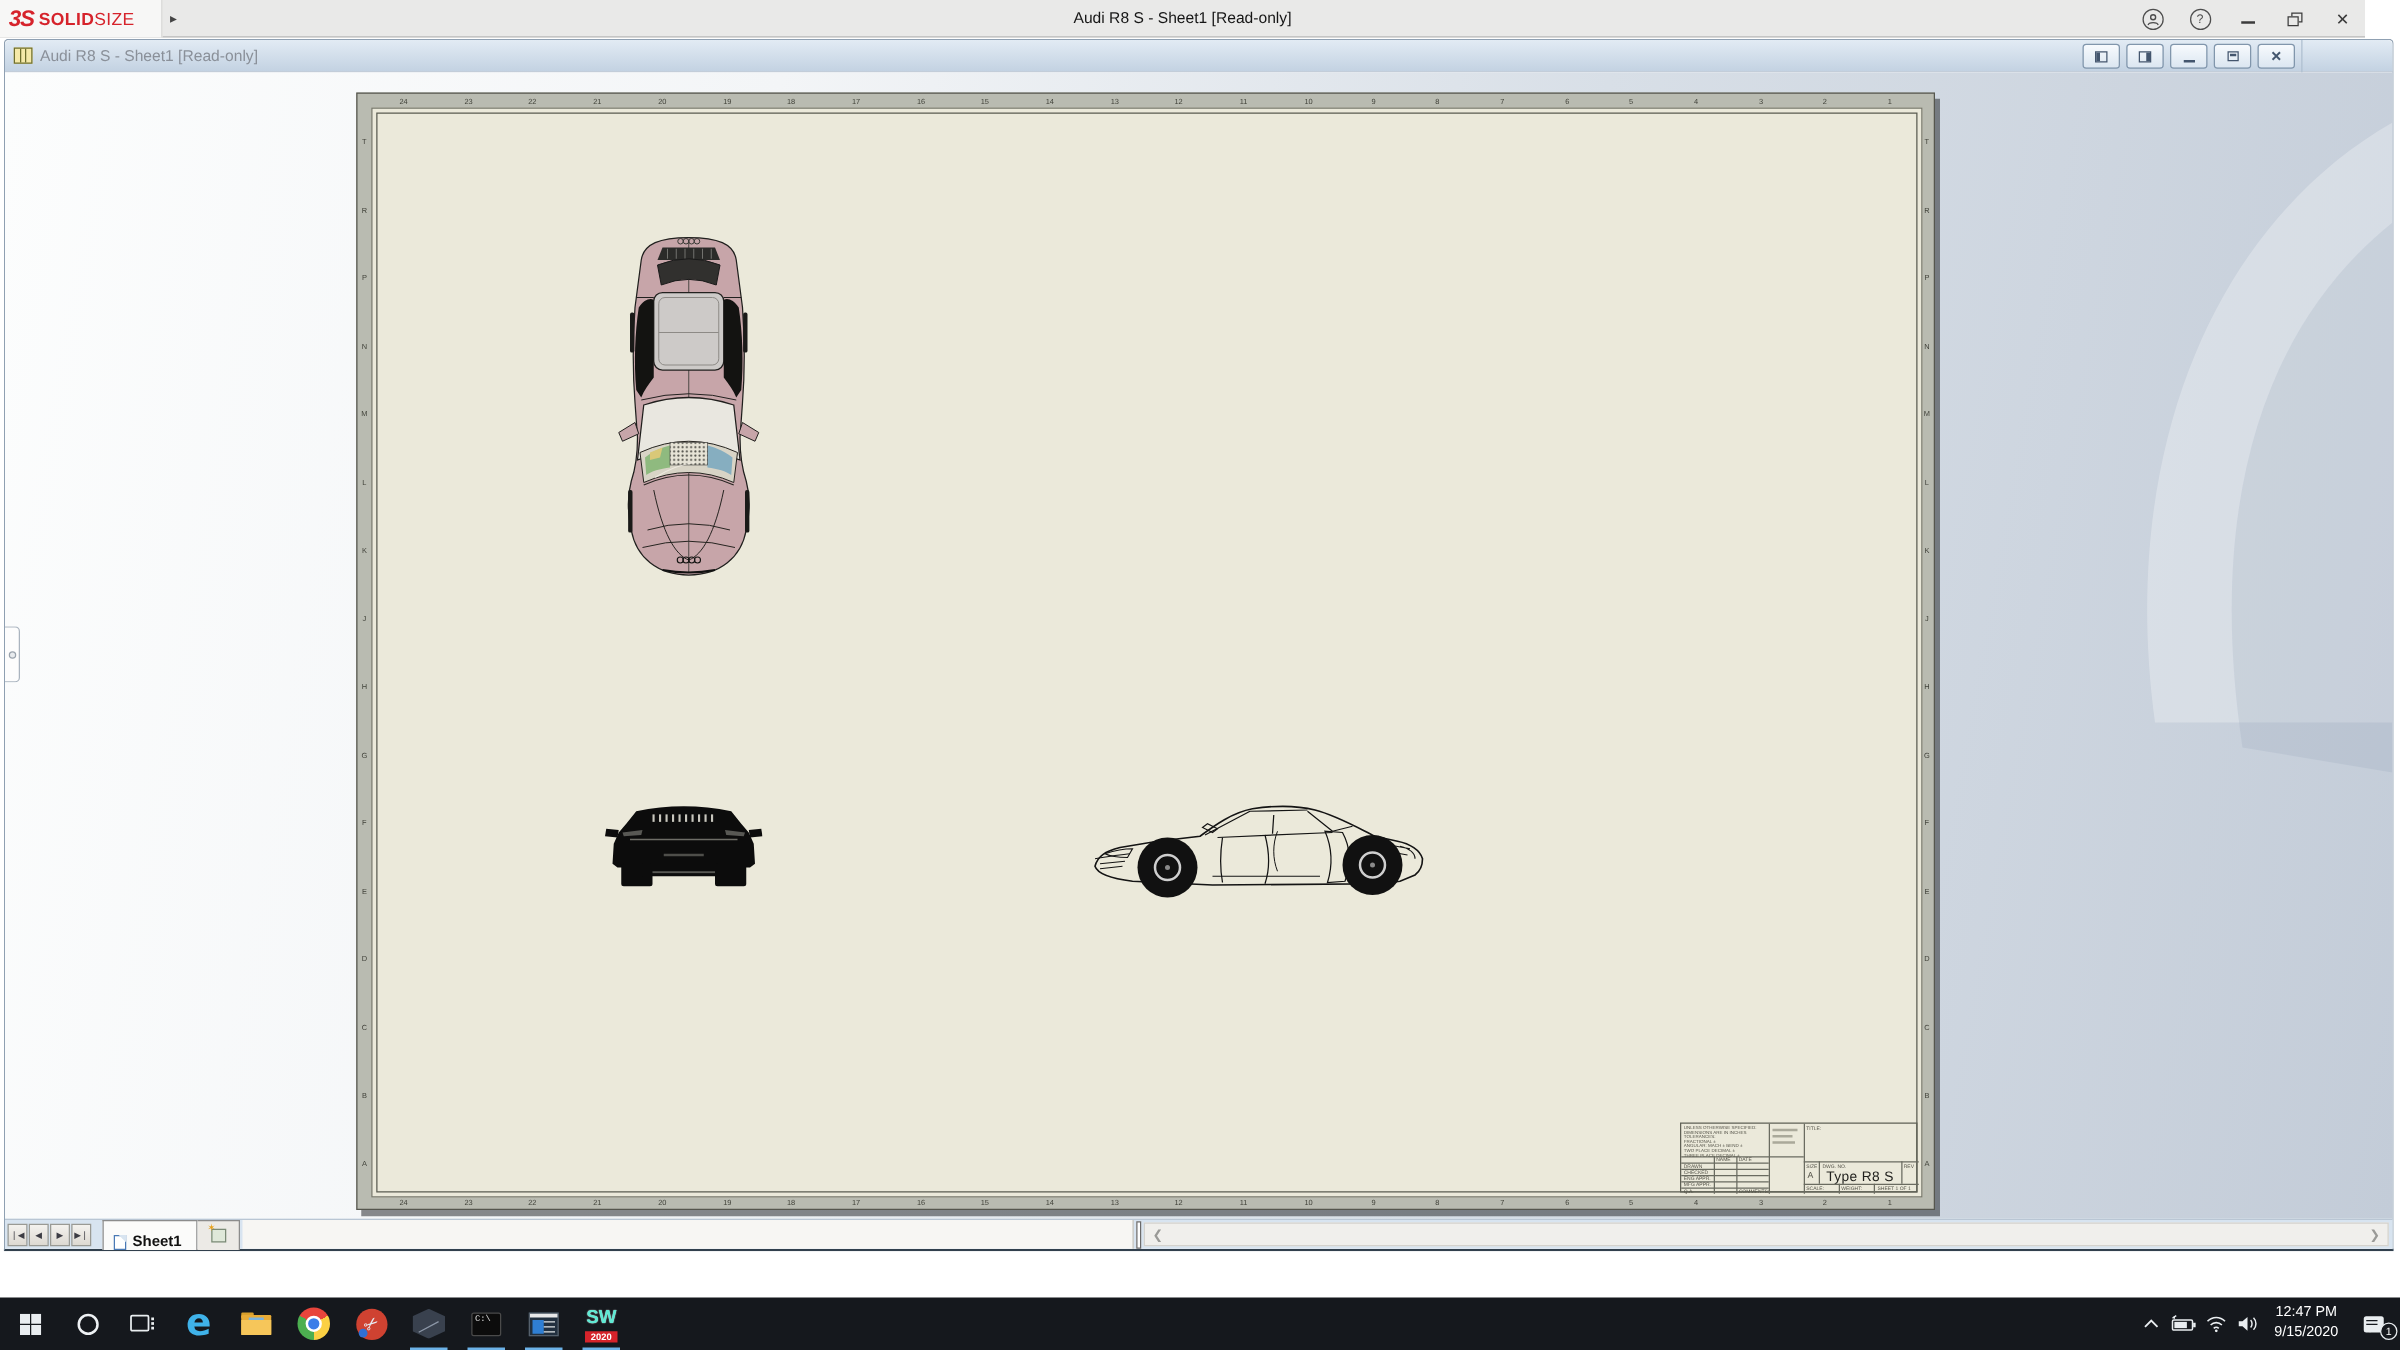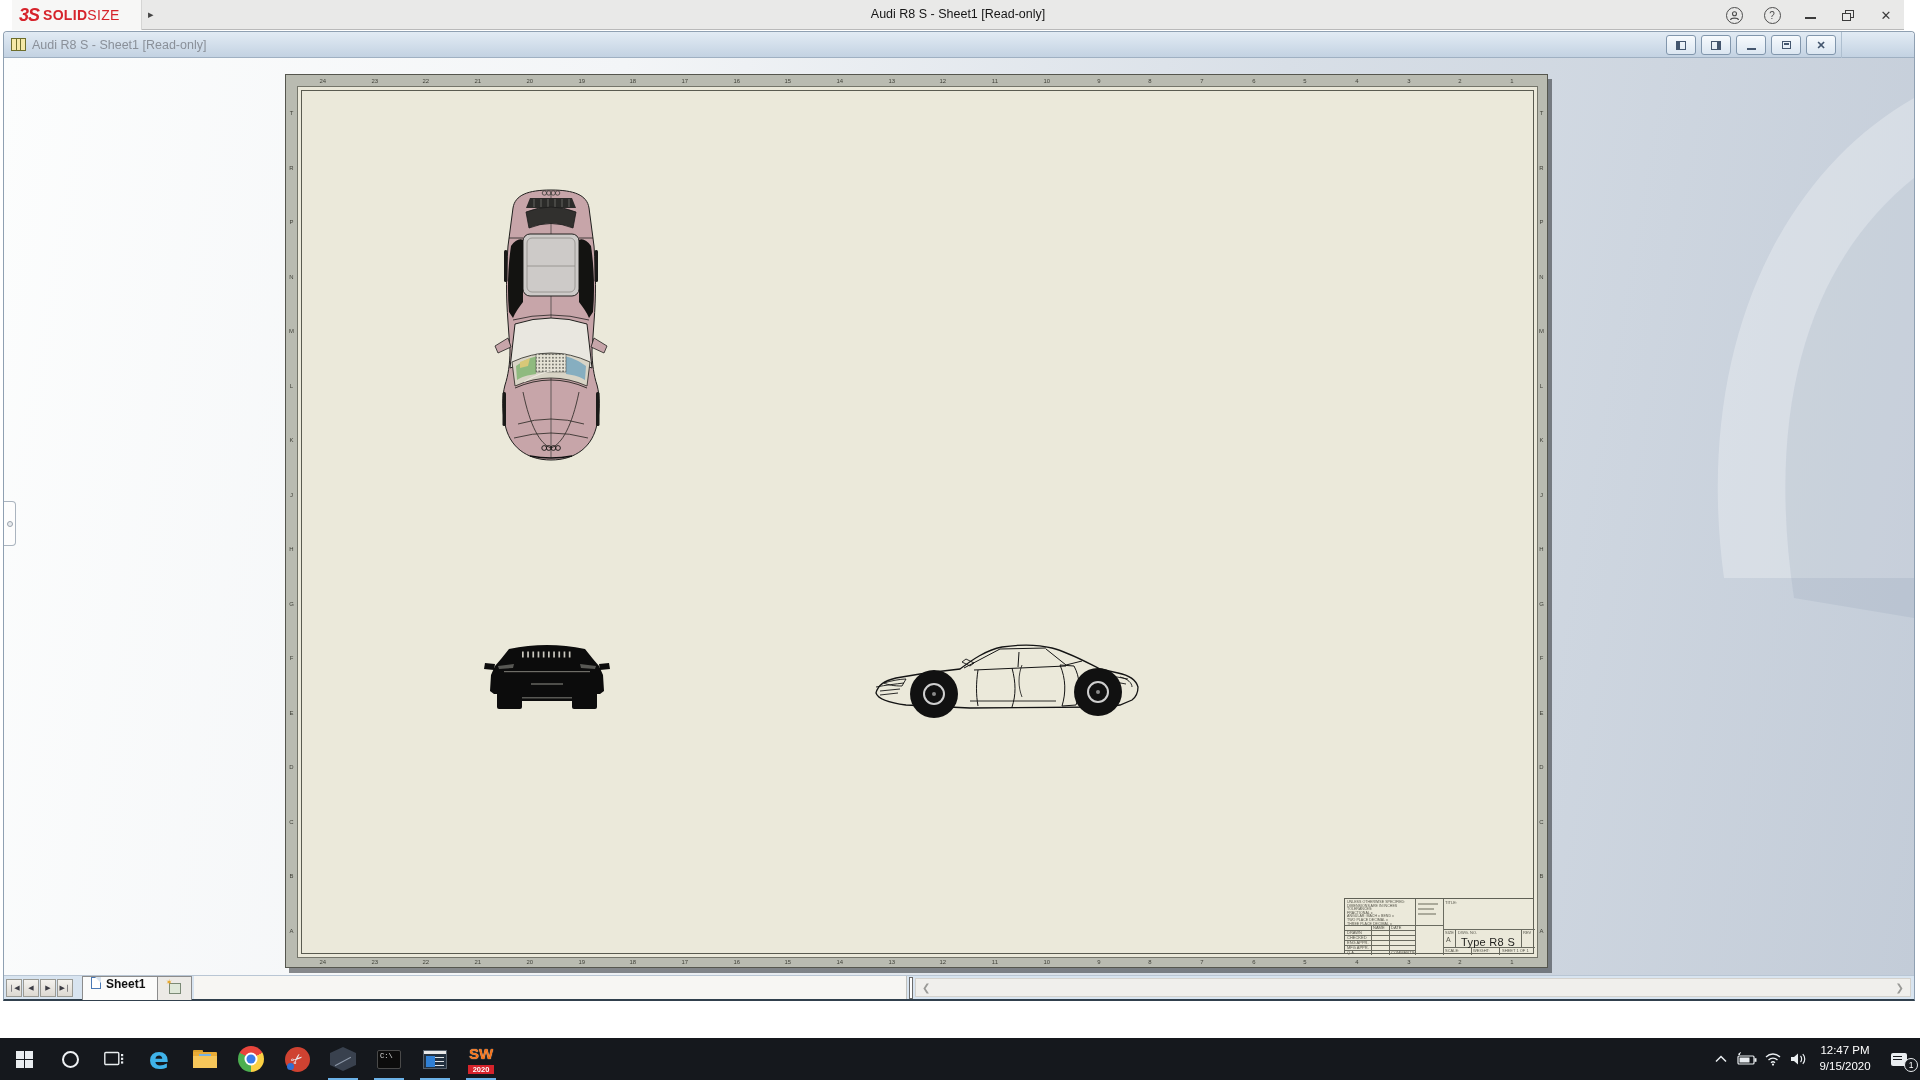--- a/index.html
+++ b/index.html
@@ -1,21 +1,21 @@
 <!DOCTYPE html>
 <html style="--sw-red: #d6232b; --titlebar-bg: #e9e9e8; --doc-titlebar-top: #e2ebf4; --doc-titlebar-bottom: #c3d2e2; --sheet-beige: #ebe9da; --zone-strip: #b9bbb1; --viewport-right: #c3ccd8; --taskbar-bg: #15181d; --run-indicator: #6cb2e8;"><head>
 <meta charset="utf-8">
 <style>
   * { margin:0; padding:0; box-sizing:border-box; }
   html,body { width:1920px; height:1080px; overflow:hidden; }
   body { font-family:"Liberation Sans", sans-serif; background:#fff; }
   .screen { position:relative; width:1920px; height:1080px; overflow:hidden; background:#fff; }
 
   
-  .app-titlebar { position:absolute; left:12px; top:0; width:1892px; height:30px;
+  .app-titlebar { position:absolute; left:0; top:0; width:1892px; height:30px;
     background:var(--titlebar-bg,#e9e9e8); border-bottom:1px solid #b9b9b9; }
   .brand-tab { position:absolute; left:0; top:0; width:130px; height:30px; background:#f7f7f6;
     border-right:1px solid #d5d5d4; display:flex; align-items:center; padding-left:7px; }
   .brand-glyph { font-style:italic; font-weight:bold; font-size:18px; letter-spacing:-1px;
     color:var(--sw-red,#d6232b); margin-right:4px; }
   .brand-bold { font-weight:bold; font-size:14px; color:var(--sw-red,#d6232b); letter-spacing:.3px;text-align:center; }
   .brand-light { font-weight:normal; font-size:14px; color:var(--sw-red,#d6232b); letter-spacing:.3px; }
   .brand-arrow { position:absolute; left:136px; top:8px; font-size:11px; color:#444; }
   .app-title { position:absolute; left:50%; top:7px; transform:translateX(-50%);
     font-size:12.5px; color:#161616; white-space:nowrap; }
@@ -93,21 +93,21 @@
   .tb-bar { position:absolute; background:rgba(90,90,76,.45); height:1.5px; }
 
   
   .bottom-strip { position:absolute; left:0; right:0; bottom:0; height:24px; background:#d8e4f0;
     border-top:1px solid #b9c6d4; }
   .navbtns { position:absolute; left:2px; top:3px; display:flex; gap:1px; }
   .nbtn { width:16px; height:18px; background:linear-gradient(#f4f2ee,#ddd9d2); border:1px solid #9a9a94;
     display:flex; align-items:center; justify-content:center; font-size:7px; color:#3c3c44; }
   .tabs { position:absolute; left:78px; top:0; height:24px; display:flex; }
   .sheettab { height:24px; padding:0 12px 0 8px; background:#fbfbfa; border:1px solid #8c8c8c; border-bottom:none;
-    display:flex; align-items:flex-start; gap:5px; }
+    display:flex; align-items:flex-end; gap:5px; }
   .sheettab .pg { width:10px; height:12px; background:#fff; border:1px solid #4a79b5; position:relative; }
   .sheettab .pg::before { content:""; position:absolute; right:-1px; top:-1px; border:3px solid transparent;
     border-top-color:#d8e4f0; border-right-color:#d8e4f0; }
   .sheettab span.lbl { font-size:12px; font-weight:bold; color:#111; }
   .addtab { width:34px; height:24px; background:#eceae6; border:1px solid #8c8c8c; border-bottom:none; border-left:none;
     display:flex; align-items:center; justify-content:center; }
   .addtab .pg2 { width:12px; height:11px; background:#dfe8d9; border:1px solid #7b8a76; position:relative; }
   .addtab .pg2::after { content:"✶"; position:absolute; left:-4px; top:-6px; font-size:8px; color:#e8a21d; }
   .tab-space { position:absolute; left:190px; top:0; width:713px; height:23px; background:#f7f6f3; border-right:1px solid #c2c2bd; }
   .splitter { position:absolute; left:905px; top:1px; width:4px; height:22px; background:#fdfdfd; border:1px solid #6b6b6b; }
@@ -148,21 +148,21 @@
   .hexagon { width:26px; height:24px; background:#39414e;
     clip-path:polygon(50% 0,100% 25%,100% 75%,50% 100%,0 75%,0 25%); position:relative; }
   .hexagon i { position:absolute; left:4px; top:14px; width:18px; height:1.3px; background:#8d98a8; transform:rotate(-28deg); }
   .cmdicon { width:24px; height:19px; background:#0c0c0c; border:1px solid #4a4a4a; border-radius:2px;
     font-family:"Liberation Mono",monospace; font-size:7px; color:#e0e0e0; padding:1px 2px; text-align:left; }
   .bluewin { width:24px; height:19px; background:#22303f; border:1px solid #55606c; position:relative; }
   .bluewin u { position:absolute; left:0; top:0; right:0; height:3px; background:#e8e8e8; }
   .bluewin i { position:absolute; left:2px; top:5px; width:9px; height:11px; background:#2f7fd4; }
   .bluewin b { position:absolute; right:2px; top:6px; width:9px; height:1.5px; background:#dfe3e6; box-shadow:0 4px 0 #dfe3e6, 0 8px 0 #dfe3e6; }
   .swicon { width:30px; height:30px; position:relative; text-align:center; }
-  .swicon .sw { font-size:15px; font-weight:bold; color:#f97316; letter-spacing:0; line-height:20px;
+  .swicon .sw { font-size:15px; font-weight:bold; color:#5eead4; letter-spacing:0; line-height:20px;
     text-shadow:0 0 1px #fff; }
   .swicon .yr { position:absolute; left:2px; right:2px; bottom:0; background:#d6232b; color:#fff;
     font-size:7.5px; font-weight:bold; line-height:9px; }
   .tray { position:absolute; right:0; top:0; height:42px; display:flex; align-items:center; }
   .tray-ic { width:26px; height:42px; display:flex; align-items:center; justify-content:center; color:#e9edf0; }
   .clock { width:66px; text-align:center; color:#fff; font-size:11.5px; line-height:1.35; }
   .action { width:42px; position:relative; }
   .action .bubble { width:16px; height:13px; background:#e9edf0; border-radius:2px; position:relative; }
   .action .bubble::after { content:""; position:absolute; left:2px; bottom:-3px; border:3px solid transparent; border-top-color:#e9edf0; }
   .action .bubble i { position:absolute; left:2px; top:3px; width:9px; height:1.3px; background:#15181d; box-shadow:0 3px 0 #15181d; }

